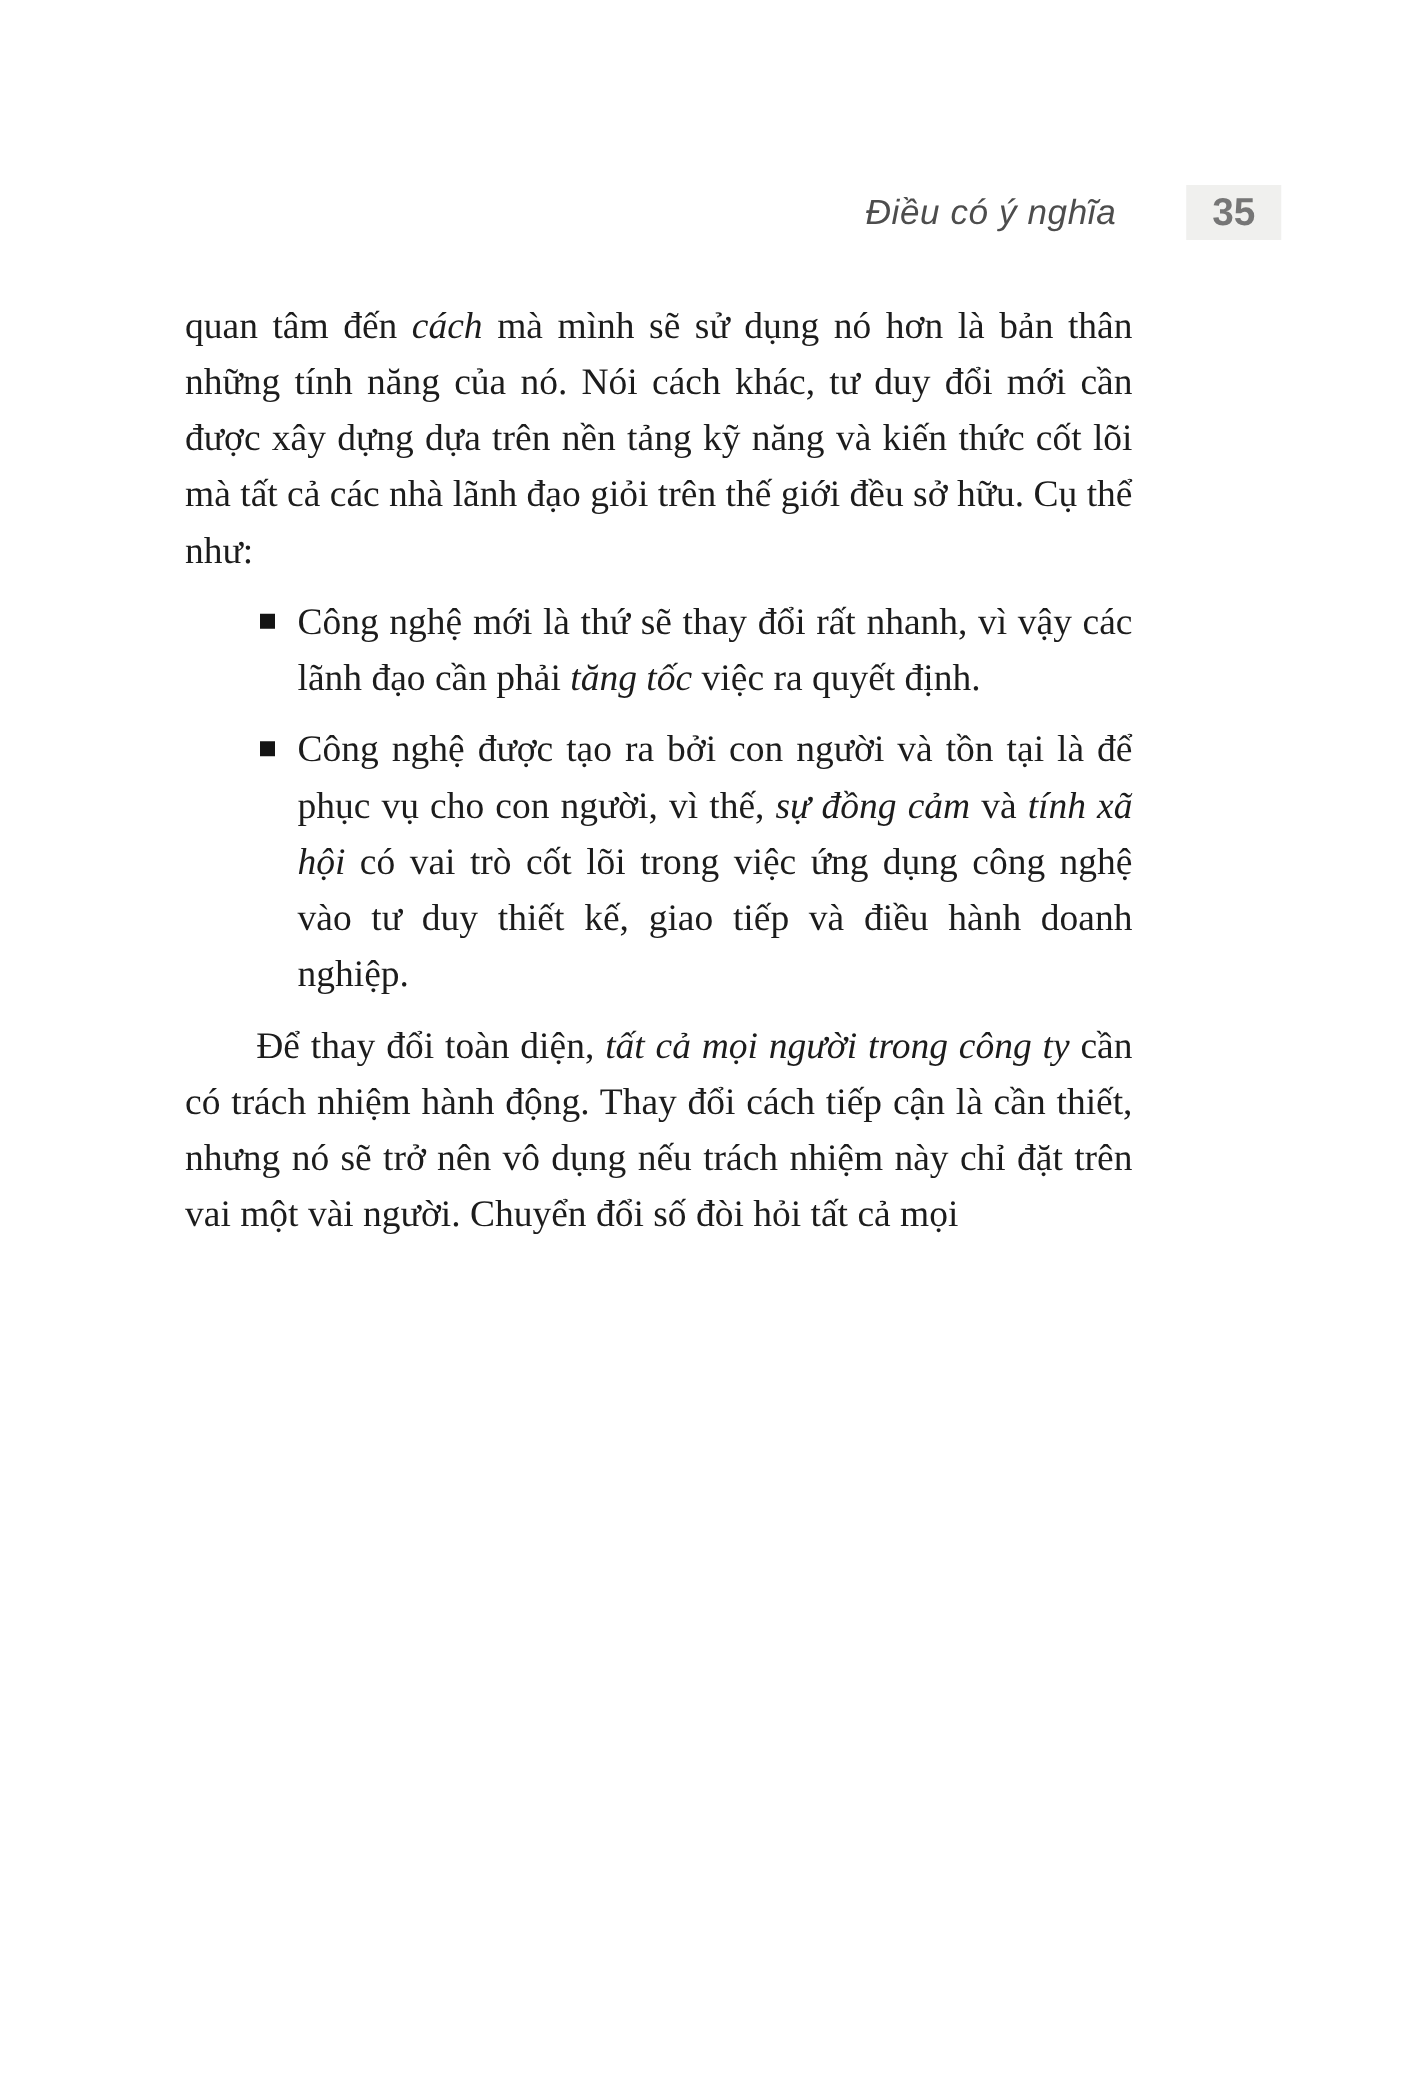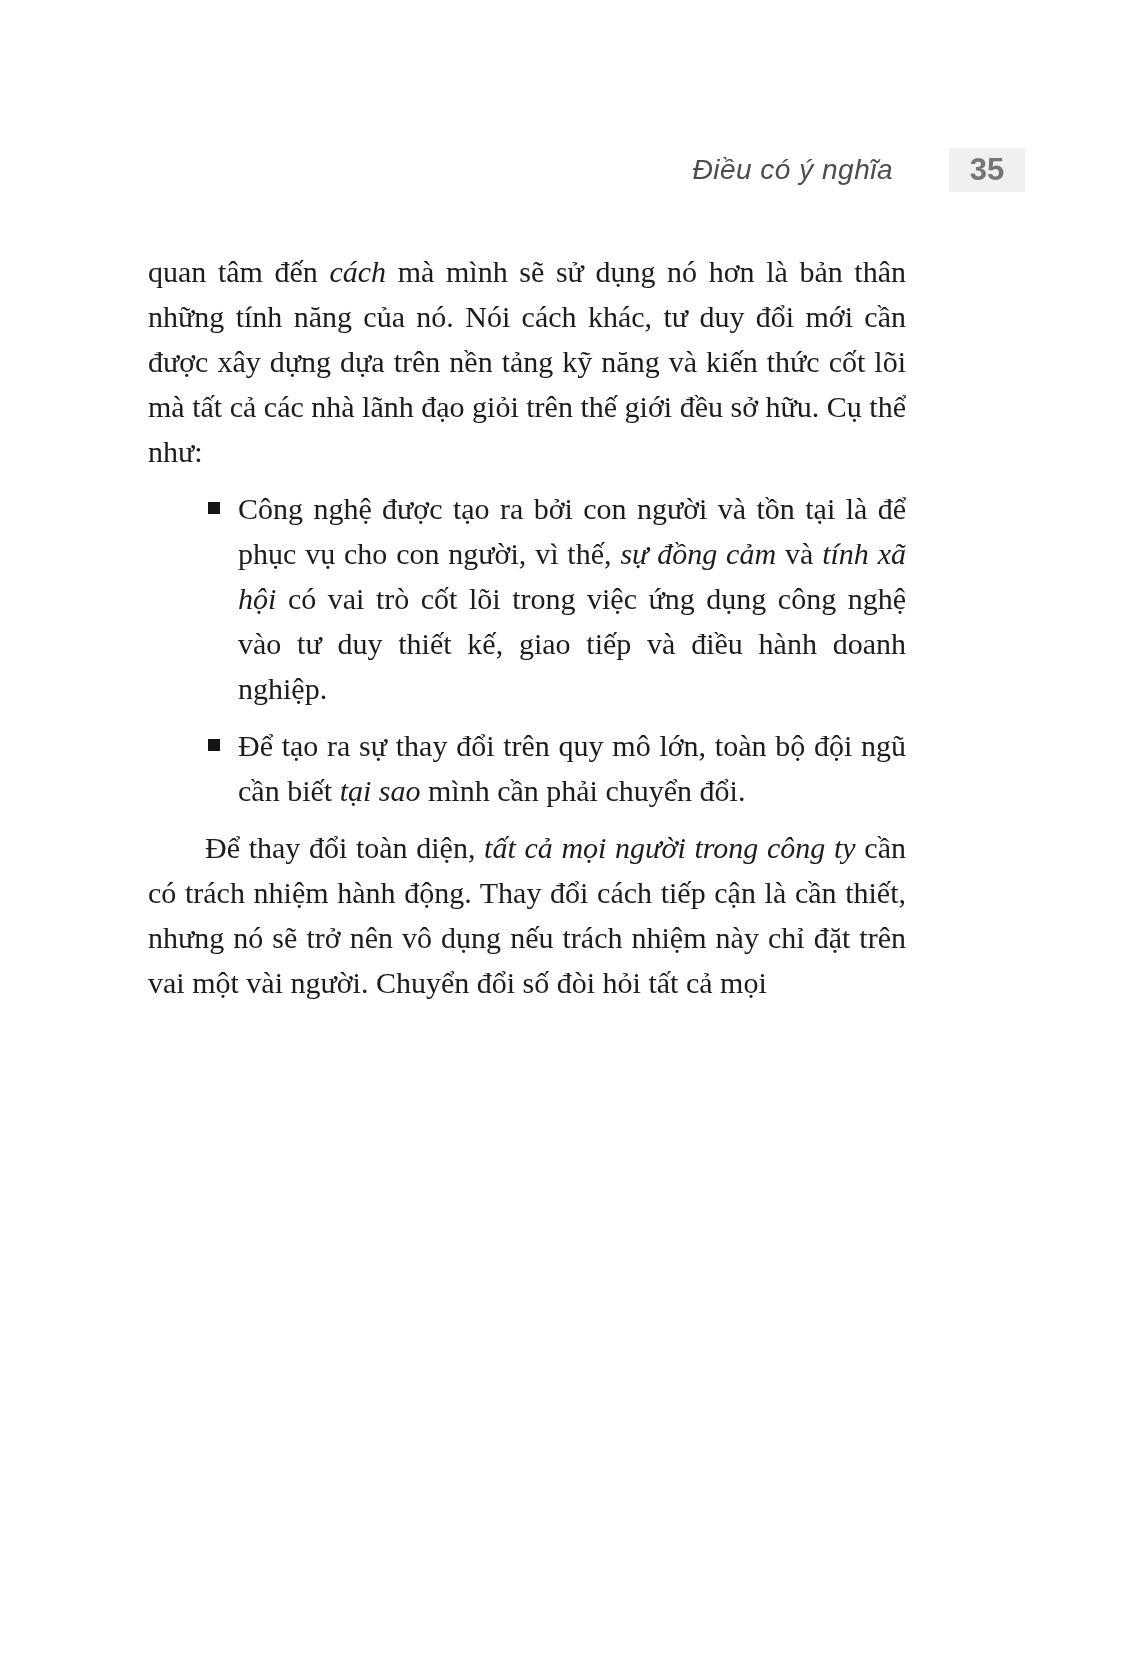--- a/index.html
+++ b/index.html
@@ -42,21 +42,21 @@
   }
   .content {
     position: absolute;
     left: 148px;
     top: 238px;
     width: 758px;
     font-size: 30px;
     line-height: 45px;
     text-align: justify;
   }
-  .para { margin: 11px 0 12px 0; }
+  .para { margin: 0 0 12px 0; }
   .bullets { list-style: none; margin: 0; padding: 0; }
   .bullet {
     position: relative;
     padding-left: 90px;
     margin-bottom: 12px;
   }
   .bullet .sq {
     position: absolute;
     left: 60px;
     top: 16px;
@@ -77,25 +77,25 @@
     <span class="page-badge">35</span>
   </div>
 
   <div class="content">
 
     <p class="para"><span>quan tâm đến </span><span class="it">cách</span><span> mà mình sẽ sử dụng nó hơn là bản thân những tính năng của nó. Nói cách khác, tư duy đổi mới cần được xây dựng dựa trên nền tảng kỹ năng và kiến thức cốt lõi mà tất cả các nhà lãnh đạo giỏi trên thế giới đều sở hữu. Cụ thể như:</span></p>
 
     <ul class="bullets">
 
 
+      <li class="bullet"><span class="sq"></span><span>Công nghệ mới là thứ sẽ thay đổi rất nhanh, vì vậy các lãnh đạo cần phải </span><span class="it">tăng tốc</span><span> việc ra quyết định.</span><span class="it"></span><span></span></li>
 
 
 
       <li class="bullet"><span class="sq"></span><span>Công nghệ được tạo ra bởi con người và tồn tại là để phục vụ cho con người, vì thế, </span><span class="it">sự đồng cảm</span><span> và </span><span class="it">tính xã hội</span><span> có vai trò cốt lõi trong việc ứng dụng công nghệ vào tư duy thiết kế, giao tiếp và điều hành doanh nghiệp.</span></li>
 
-      <li class="bullet"><span class="sq"></span><span>Để tạo ra sự thay đổi trên quy mô lớn, toàn bộ đội ngũ cần biết </span><span class="it">tại sao</span><span> mình cần phải chuyển đổi.</span><span class="it"></span><span></span></li>
 
     </ul>
 
     <p class="para closing"><span>Để thay đổi toàn diện, </span><span class="it">tất cả mọi người trong công ty</span><span> cần có trách nhiệm hành động. Thay đổi cách tiếp cận là cần thiết, nhưng nó sẽ trở nên vô dụng nếu trách nhiệm này chỉ đặt trên vai một vài người. Chuyển đổi số đòi hỏi tất cả mọi</span></p>
 
   </div>
 </div>
 
 </body></html>

